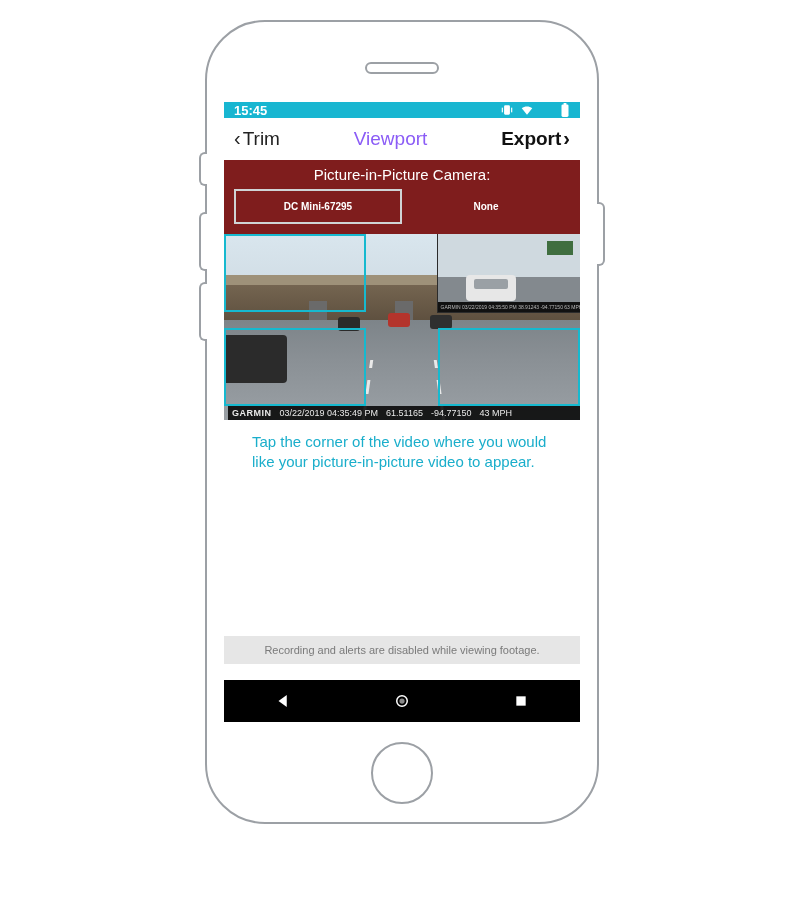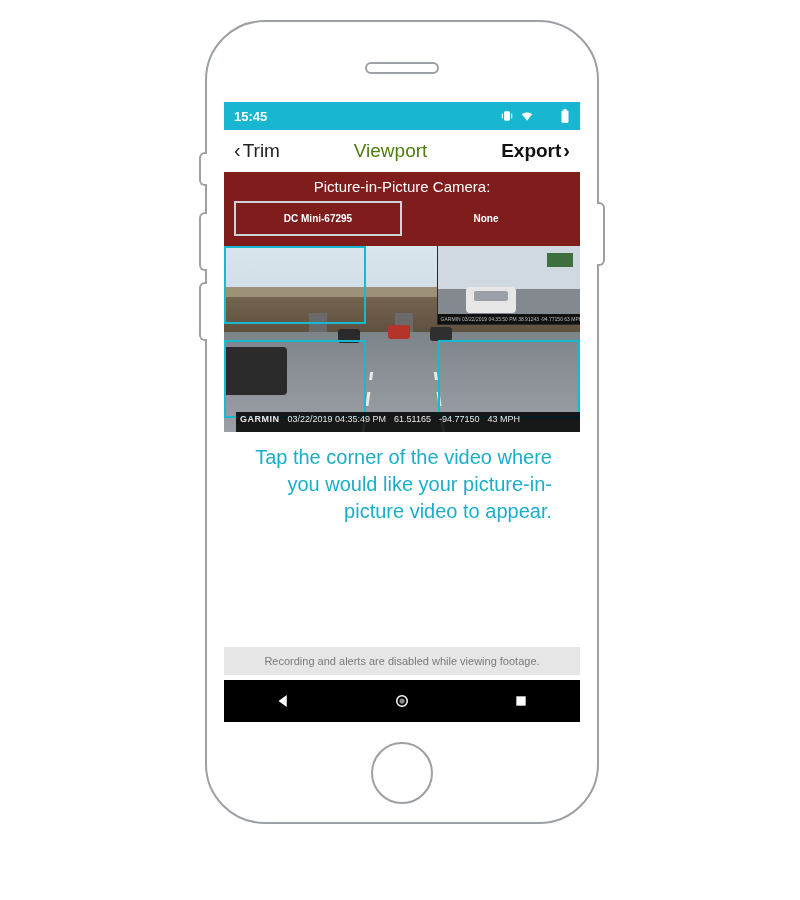--- a/index.html
+++ b/index.html
@@ -9,28 +9,28 @@
   .speaker{position:absolute;left:50%;top:40px;transform:translateX(-50%);width:70px;height:8px;border:2px solid #9ca0a5;border-radius:6px;}
   .homebtn{position:absolute;left:50%;bottom:18px;transform:translateX(-50%);width:58px;height:58px;border:2px solid #9ca0a5;border-radius:50%;}
   .side{position:absolute;background:#fff;border:2px solid #9ca0a5;border-radius:6px;}
   .side.l1{left:-8px;top:130px;width:6px;height:30px;border-right:none;border-top-right-radius:0;border-bottom-right-radius:0;}
   .side.l2{left:-8px;top:190px;width:6px;height:55px;border-right:none;border-top-right-radius:0;border-bottom-right-radius:0;}
   .side.l3{left:-8px;top:260px;width:6px;height:55px;border-right:none;border-top-right-radius:0;border-bottom-right-radius:0;}
   .side.r1{right:-8px;top:180px;width:6px;height:60px;border-left:none;border-top-left-radius:0;border-bottom-left-radius:0;}
   
   .screen{position:absolute;left:17px;right:17px;top:80px;bottom:100px;background:#ffffff;overflow:hidden;}
   
-  .statusbar{height:28px;background:#18b6d1;color:#fff;display:flex;align-items:center;justify-content:space-between;padding:0 10px;font-size:13px;font-weight:600;}
+  .statusbar{height:16px;background:#18b6d1;color:#fff;display:flex;align-items:center;justify-content:space-between;padding:0 10px;font-size:13px;font-weight:600;}
   .statusbar .right{display:flex;align-items:center;gap:6px;}
   .ico{display:inline-flex;align-items:center;justify-content:center;gap:34px;}
   .sig4g{font-size:8px;line-height:8px;font-weight:700;letter-spacing:-0.5px;}
   
   .apphdr{height:42px;background:#ffffff;display:flex;align-items:center;justify-content:space-between;padding:0 10px;font-size:19px;color:#222;}
   .apphdr .left,.apphdr .right{display:flex;align-items:center;gap:2px;font-weight:500;}
-  .apphdr .center{color:#4d7c0f;}
+  .apphdr .center{color:#8b5cf6;}
   .apphdr .right{font-weight:700;color:#111;}
   .chev{font-size:20px;line-height:1;position:relative;top:-1px;}
   
   .pipbar{background:#7f1d1d;color:#fff;padding:6px 10px 10px 10px;}
   .piptitle{text-align:center;font-size:15px;margin-bottom:6px;}
   .piprow{display:flex;gap:0;}
   .pipopt{flex:1;text-align:center;padding:10px 4px;font-size:10px;font-weight:700;}
   .pipopt.sel{border:2px solid #d0d3d5;}
   .pipopt.unsel{border:2px solid transparent;}
   
@@ -55,26 +55,26 @@
   .quad.tl{left:0;top:0;width:40%;height:42%;}
   .quad.bl{left:0;bottom:14px;width:40%;height:42%;}
   .quad.br{right:0;bottom:14px;width:40%;height:42%;}
   
   .pip{position:absolute;right:0;top:0;width:40%;height:42%;background:linear-gradient(#cfd9df 0 55%,#83898e 55% 100%);border-left:1px solid #2b2b2b;border-bottom:1px solid #2b2b2b;}
   .pipcar{position:absolute;left:20%;bottom:14%;width:50px;height:26px;background:#e7e7e7;border-radius:4px;}
   .pipcar::after{content:"";position:absolute;left:8px;right:8px;top:4px;height:10px;background:#9aa0a5;border-radius:2px;}
   .pipsign{position:absolute;right:6px;top:6px;width:26px;height:14px;background:#3f6e3f;border:1px solid #cfd9df;}
   .pipstrip{position:absolute;left:0;right:0;bottom:0;height:10px;background:#111;color:#bbb;font-size:5px;line-height:10px;padding-left:3px;white-space:nowrap;overflow:hidden;}
   
-  .ovstrip{position:absolute;left:12px;right:0;bottom:0;height:20px;background:rgba(0,0,0,.85);color:#e8e8e8;font-size:9px;line-height:14px;display:flex;gap:8px;padding:0 4px;white-space:nowrap;}
+  .ovstrip{position:absolute;left:4px;right:0;bottom:0;height:14px;background:rgba(0,0,0,.85);color:#e8e8e8;font-size:9px;line-height:14px;display:flex;gap:8px;padding:0 4px;white-space:nowrap;}
   .ovstrip .brand{font-weight:800;letter-spacing:0.5px;}
   
-  .hint{color:#1aaecb;text-align:right;font-size:20px;line-height:1.35;padding:12px 28px 0 28px;}
-  
-  .notice{position:absolute;left:0;right:0;bottom:47px;background:#e6e6e6;color:#7a7a7a;font-size:11px;text-align:center;padding:8px 6px;}
+  .hint{color:#1aaecb;text-align:left;font-size:15px;line-height:1.35;padding:12px 28px 0 28px;}
+  
+  .notice{position:absolute;left:0;right:0;bottom:58px;background:#e6e6e6;color:#7a7a7a;font-size:11px;text-align:center;padding:8px 6px;}
   
   .navbar{position:absolute;left:0;right:0;bottom:0;height:42px;background:#000;display:flex;align-items:center;justify-content:space-around;}
   .navbtn{width:60px;height:42px;display:flex;align-items:center;justify-content:center;color:#fff;}
 </style>
 </head>
 <body>
 <div class="stage">
 
 <div class="phone">
   <div class="speaker"></div>

